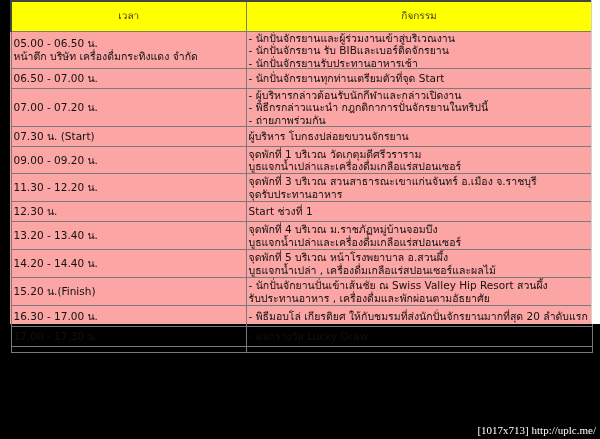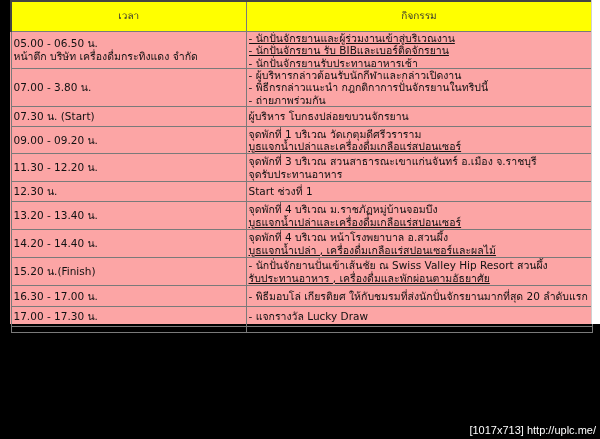--- a/index.html
+++ b/index.html
@@ -25,33 +25,33 @@
     }
     table.sched th {
       background: #ffff00; color: #333; font-weight: normal; text-align: center;
       height: 30px; font-size: 10px;
       border-top: 2px solid #444;
     }
     col.c-time { width: 235px; }
     col.c-act { width: 346px; }
     td.time { border-left: 2px solid #444; }
     td.act .ln { display: block; }
-    td.act .ln.u { text-decoration: underline; }
+    td.act .ln.u { }
     tr.h37 td { height: 37px; }
     tr.h38 td { height: 38px; }
     tr.h20 td { height: 20px; }
     tr.h27 td { height: 27px; }
     tr.h28 td { height: 28px; }
     tr.h31 td { height: 31px; }
     tr.h21 td { height: 21px; }
     tr.empty td { height: 6px; }
-    .clip3 { height: 36px; overflow: hidden; text-decoration: underline; }
+    .clip3 { height: 36px; overflow: hidden; }
     .watermark {
       position: absolute; right: 4px; bottom: 3px;
-      color: #fff; font-family: Liberation Sans, sans-serif;
+      color: #fff; font-family: Liberation Serif, serif;
       font-size: 11px; letter-spacing: 0px;
     }
   </style>
 </head>
 <body>
 
 <div class="sheet">
   <table class="sched">
     <colgroup>
         <col class="c-time">
@@ -70,22 +70,28 @@
           <span class="ln" style="display:block">หน้าตึก บริษัท เครื่องดื่มกระทิงแดง จำกัด</span>
         </td>
         <td class="act">
           <div class="clip3">
             <span class="ln">- นักปั่นจักรยานและผู้ร่วมงานเข้าสู่บริเวณงาน</span>
             <span class="ln">- นักปั่นจักรยาน รับ BIBและเบอร์ติดจักรยาน</span>
             <span class="ln">- นักปั่นจักรยานรับประทานอาหารเช้า</span>
           </div>
         </td>
       </tr>
+      <tr class="h20">
+        <td class="time">06.50 - 07.00 น.</td>
+        <td class="act">
+          <span class="ln">- นักปั่นจักรยานทุกท่านเตรียมตัวที่จุด Start</span>
+        </td>
+      </tr>
       <tr class="h38">
-        <td class="time">07.00 -  3.80 น.</td>
+        <td class="time">07.00 -  07.20 น.</td>
         <td class="act">
           <span class="ln">- ผู้บริหารกล่าวต้อนรับนักกีฬาและกล่าวเปิดงาน</span>
           <span class="ln">- พิธีกรกล่าวแนะนำ กฎกติกาการปั่นจักรยานในทริปนี้</span>
           <span class="ln">- ถ่ายภาพร่วมกัน</span>
         </td>
       </tr>
       <tr class="h20">
         <td class="time">07.30 น. (Start)</td>
         <td class="act">
           <span class="ln">ผู้บริหาร โบกธงปล่อยขบวนจักรยาน</span>
@@ -114,21 +120,21 @@
       <tr class="h28">
         <td class="time">13.20 - 13.40 น.</td>
         <td class="act">
           <span class="ln">จุดพักที่ 4 บริเวณ ม.ราชภัฏหมู่บ้านจอมบึง</span>
           <span class="ln u">บูธแจกน้ำเปล่าและเครื่องดื่มเกลือแร่สปอนเซอร์</span>
         </td>
       </tr>
       <tr class="h28">
         <td class="time">14.20 - 14.40 น.</td>
         <td class="act">
-          <span class="ln">จุดพักที่ 4 บริเวณ  หน้าโรงพยาบาล อ.สวนผึ้ง</span>
+          <span class="ln">จุดพักที่ 5 บริเวณ  หน้าโรงพยาบาล อ.สวนผึ้ง</span>
           <span class="ln u">บูธแจกน้ำเปล่า , เครื่องดื่มเกลือแร่สปอนเซอร์และผลไม้</span>
         </td>
       </tr>
       <tr class="h28">
         <td class="time">15.20 น.(Finish)</td>
         <td class="act">
           <span class="ln">- นักปั่นจักยานปั่นเข้าเส้นชัย ณ Swiss Valley Hip Resort สวนผึ้ง</span>
           <span class="ln u">รับประทานอาหาร , เครื่องดื่มและพักผ่อนตามอัธยาศัย</span>
         </td>
       </tr>

